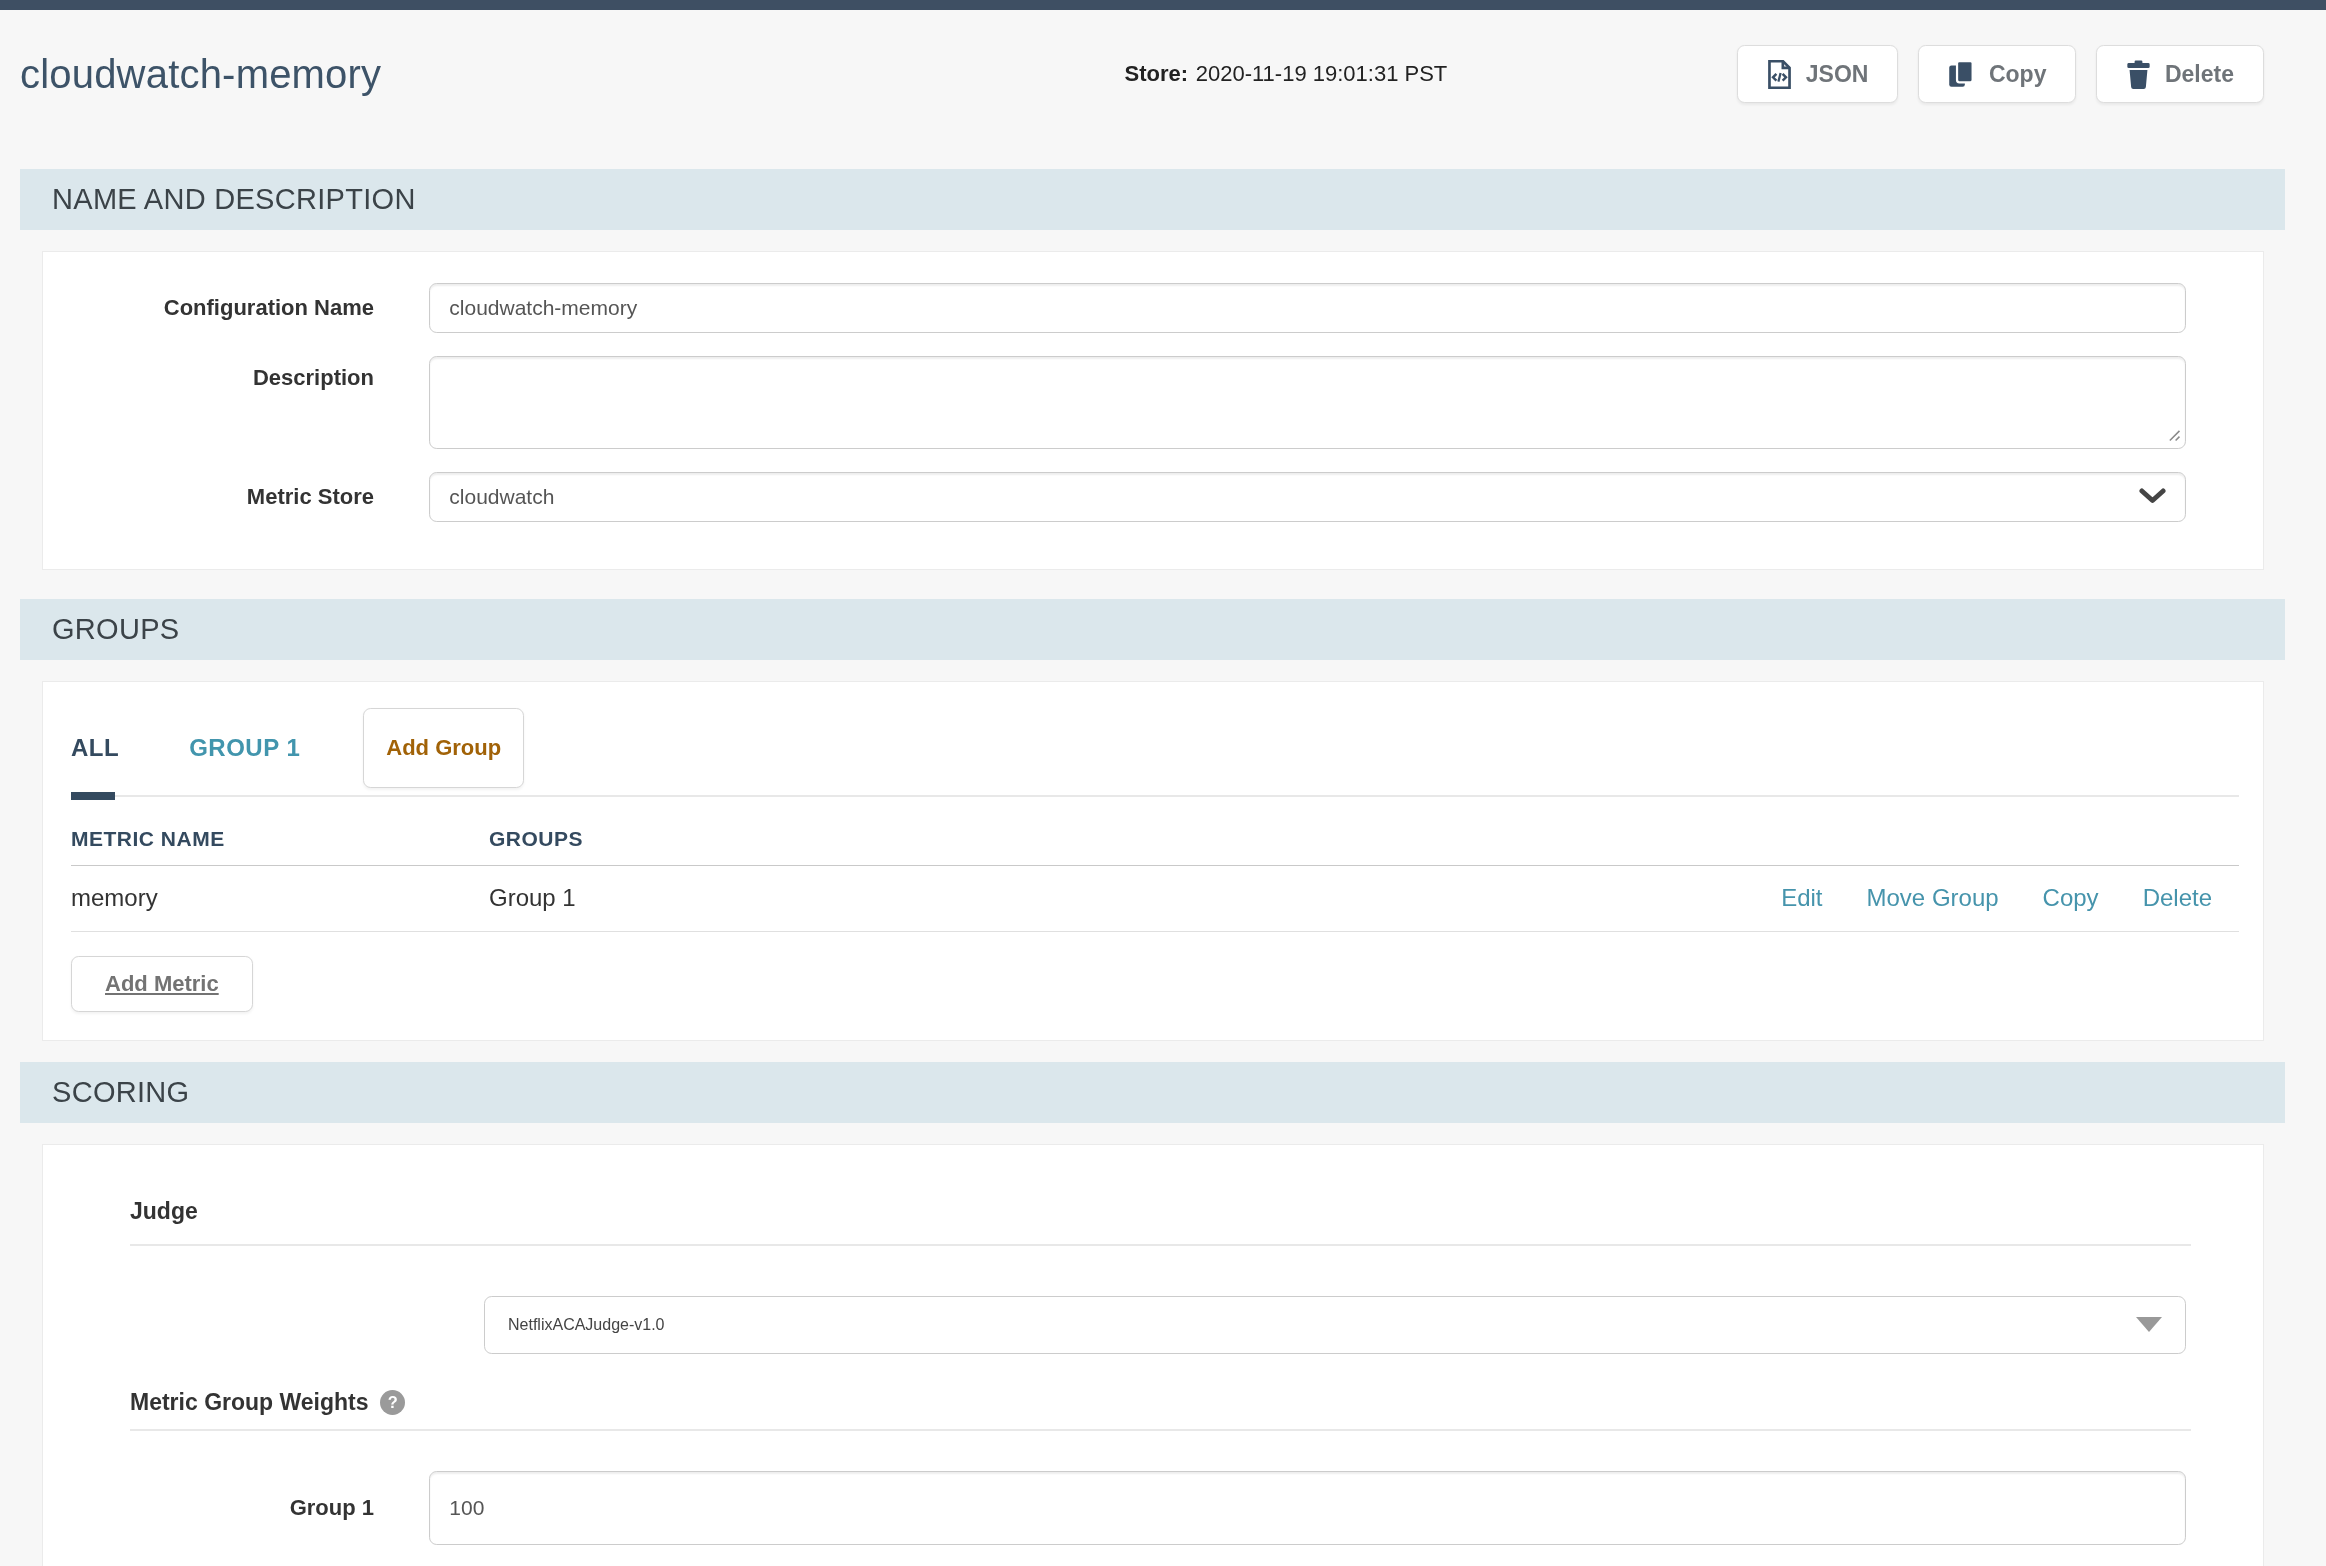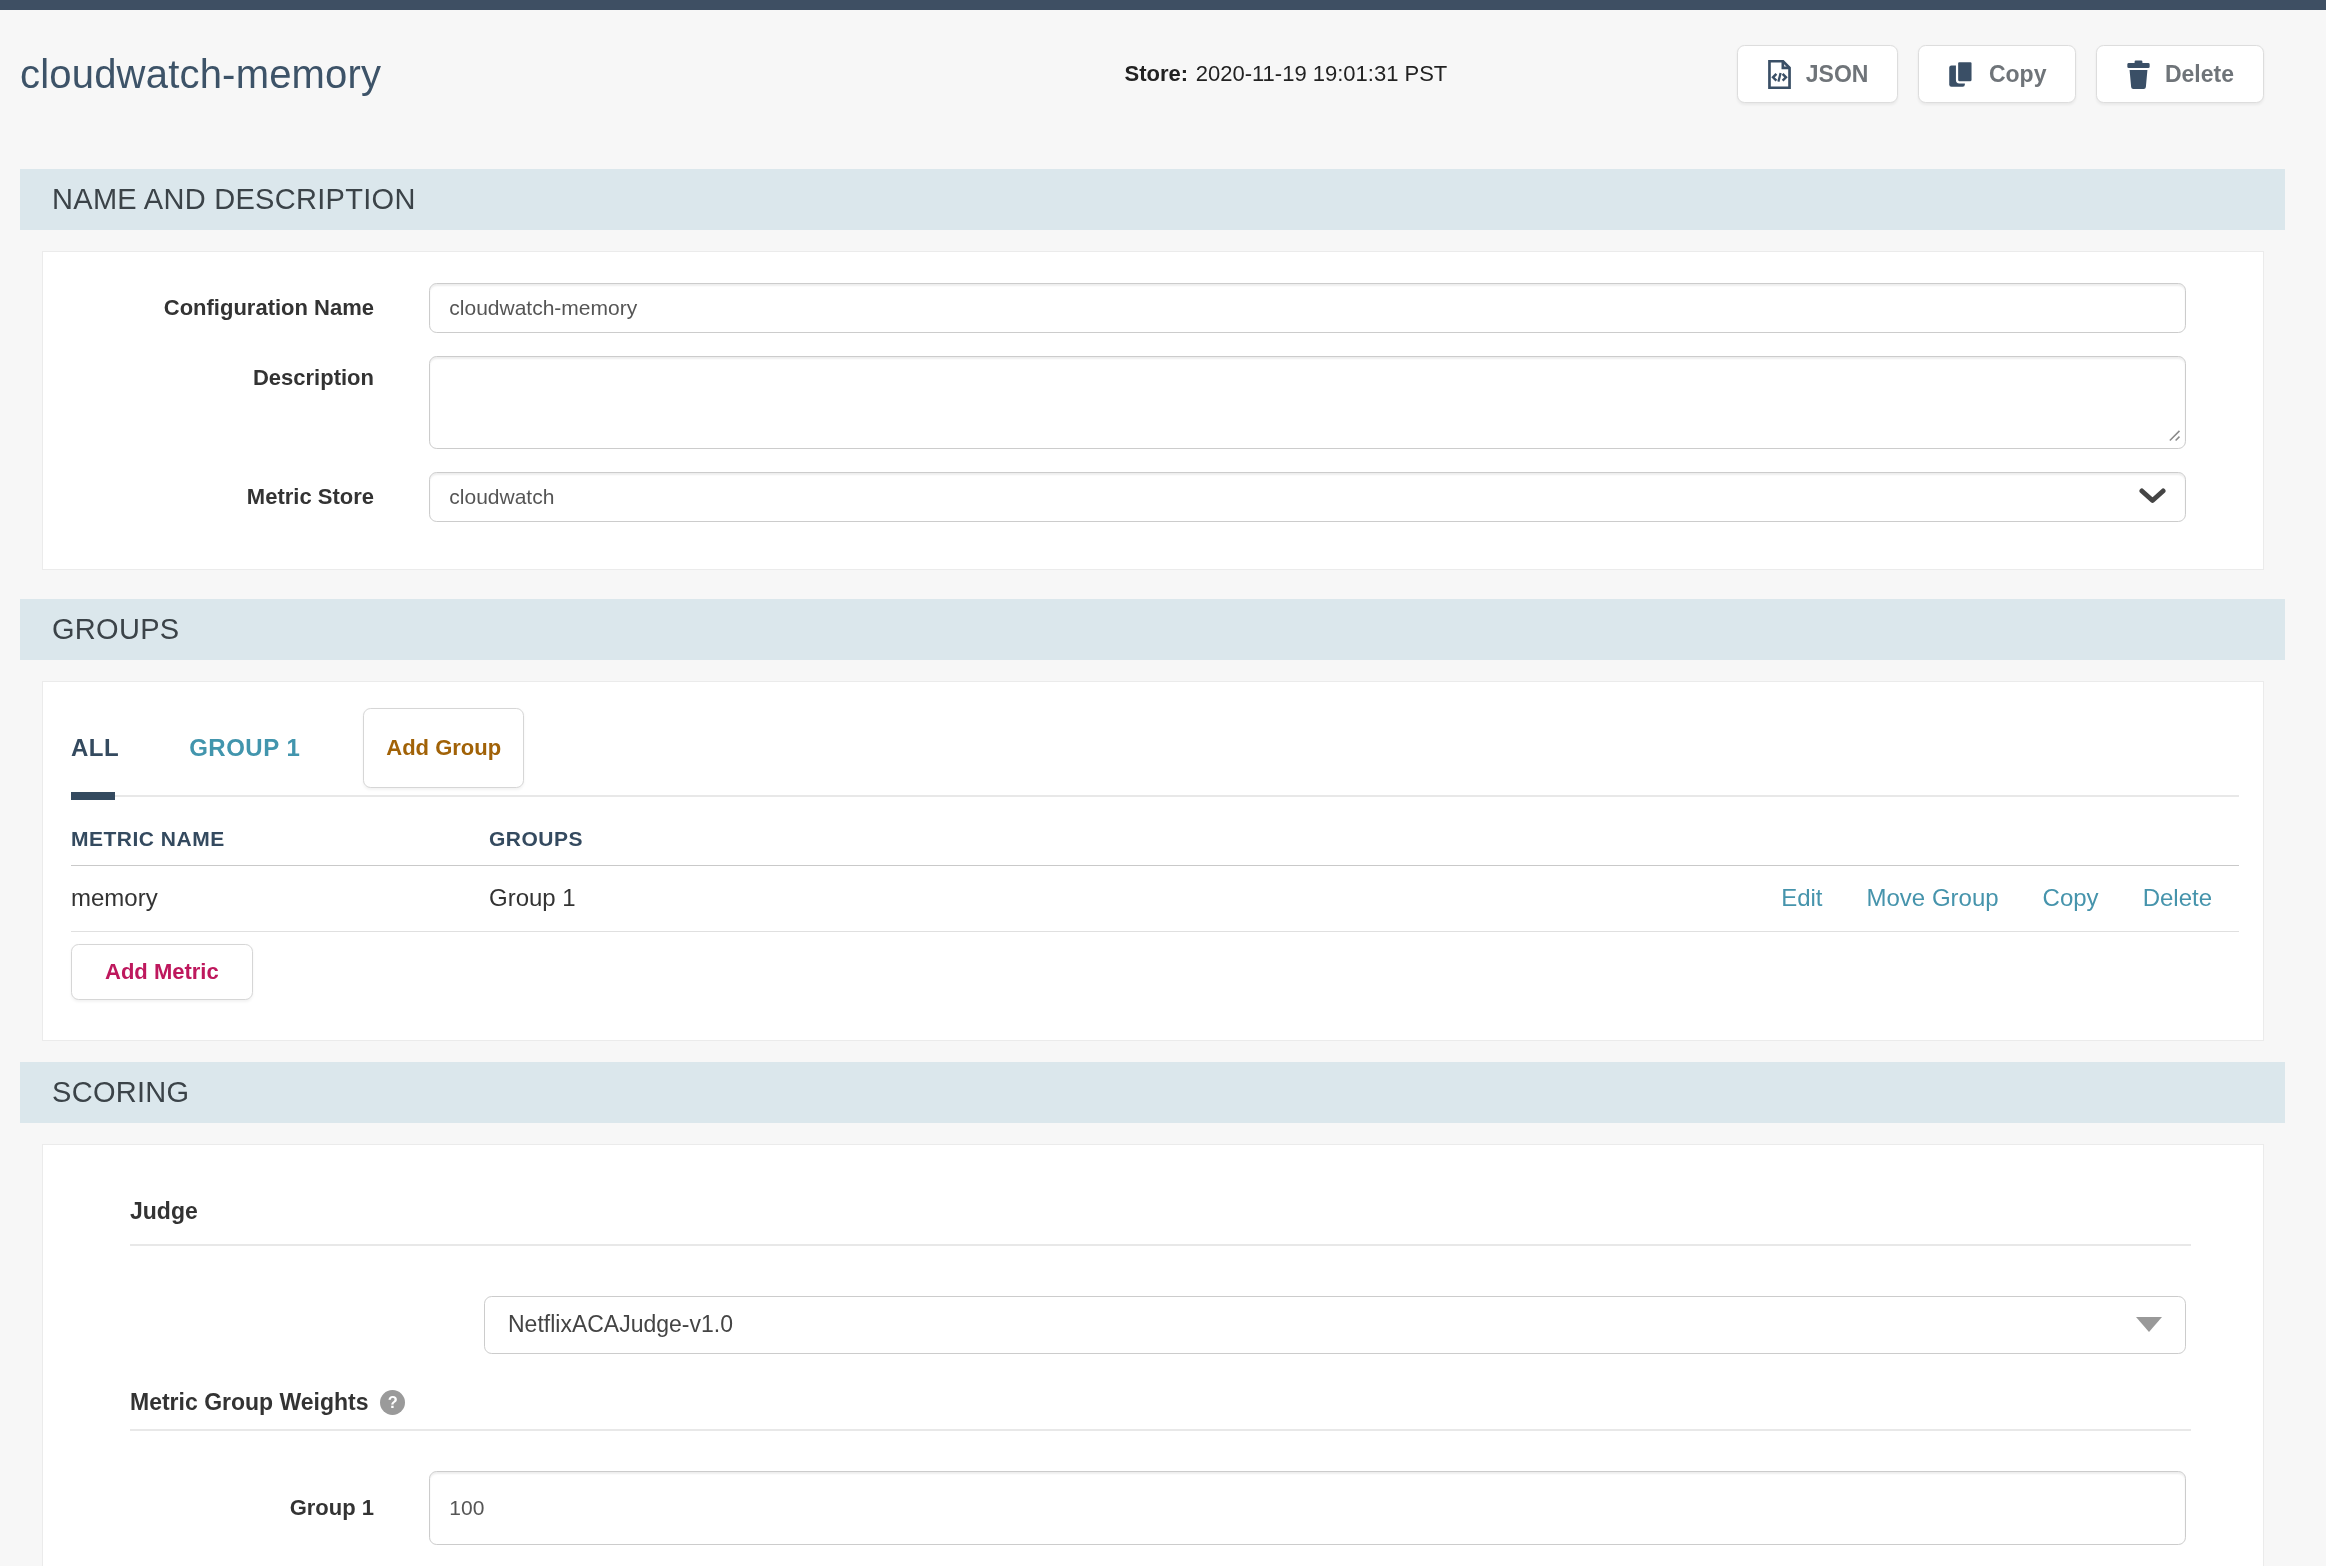--- a/index.html
+++ b/index.html
@@ -194,32 +194,33 @@
   .mcell { font-size: 24px; color: #333; }
   .mcol-groups { flex: 1; }
   .row-actions { display: flex; gap: 44px; margin-right: 27px; }
   .action-link {
     font-size: 24px;
     color: #4694ac;
     cursor: pointer;
     text-decoration: none;
   }
   .add-metric-btn {
-    margin-top: 12px;
+    margin-top: 24px;
     height: 56px;
     padding: 0 33px;
     background: #fff;
     border: 1.9px solid #d6d6d6;
     border-radius: 7.7px;
     box-shadow: 0 1.9px 2.9px rgba(0,0,0,0.05);
     font-family: "Liberation Sans", sans-serif;
     font-size: 22px;
     font-weight: 700;
-    color: #be185d;
-    cursor: pointer;
+    color: #737373;
+    cursor: pointer;
+    text-decoration: underline;
   }
 
   
   .sub-heading {
     margin-left: 87px;
     font-size: 23px;
     font-weight: 700;
     color: #333;
     display: flex;
     align-items: center;
@@ -232,21 +233,21 @@
   }
   .judge-select-row { margin: 50px 77px 0 441px; }
   .judge-select {
     display: flex;
     align-items: center;
     height: 58px;
     border: 1.9px solid #ccc;
     border-radius: 7.7px;
     background: #fff;
     padding: 0 23px;
-    font-size: 23px;
+    font-size: 16px;
     color: #444;
     cursor: pointer;
   }
   .judge-select .select-value { flex: 1; }
   .caret-down {
     width: 0; height: 0;
     border-left: 13.5px solid transparent;
     border-right: 13.5px solid transparent;
     border-top: 15.4px solid #999;
   }

